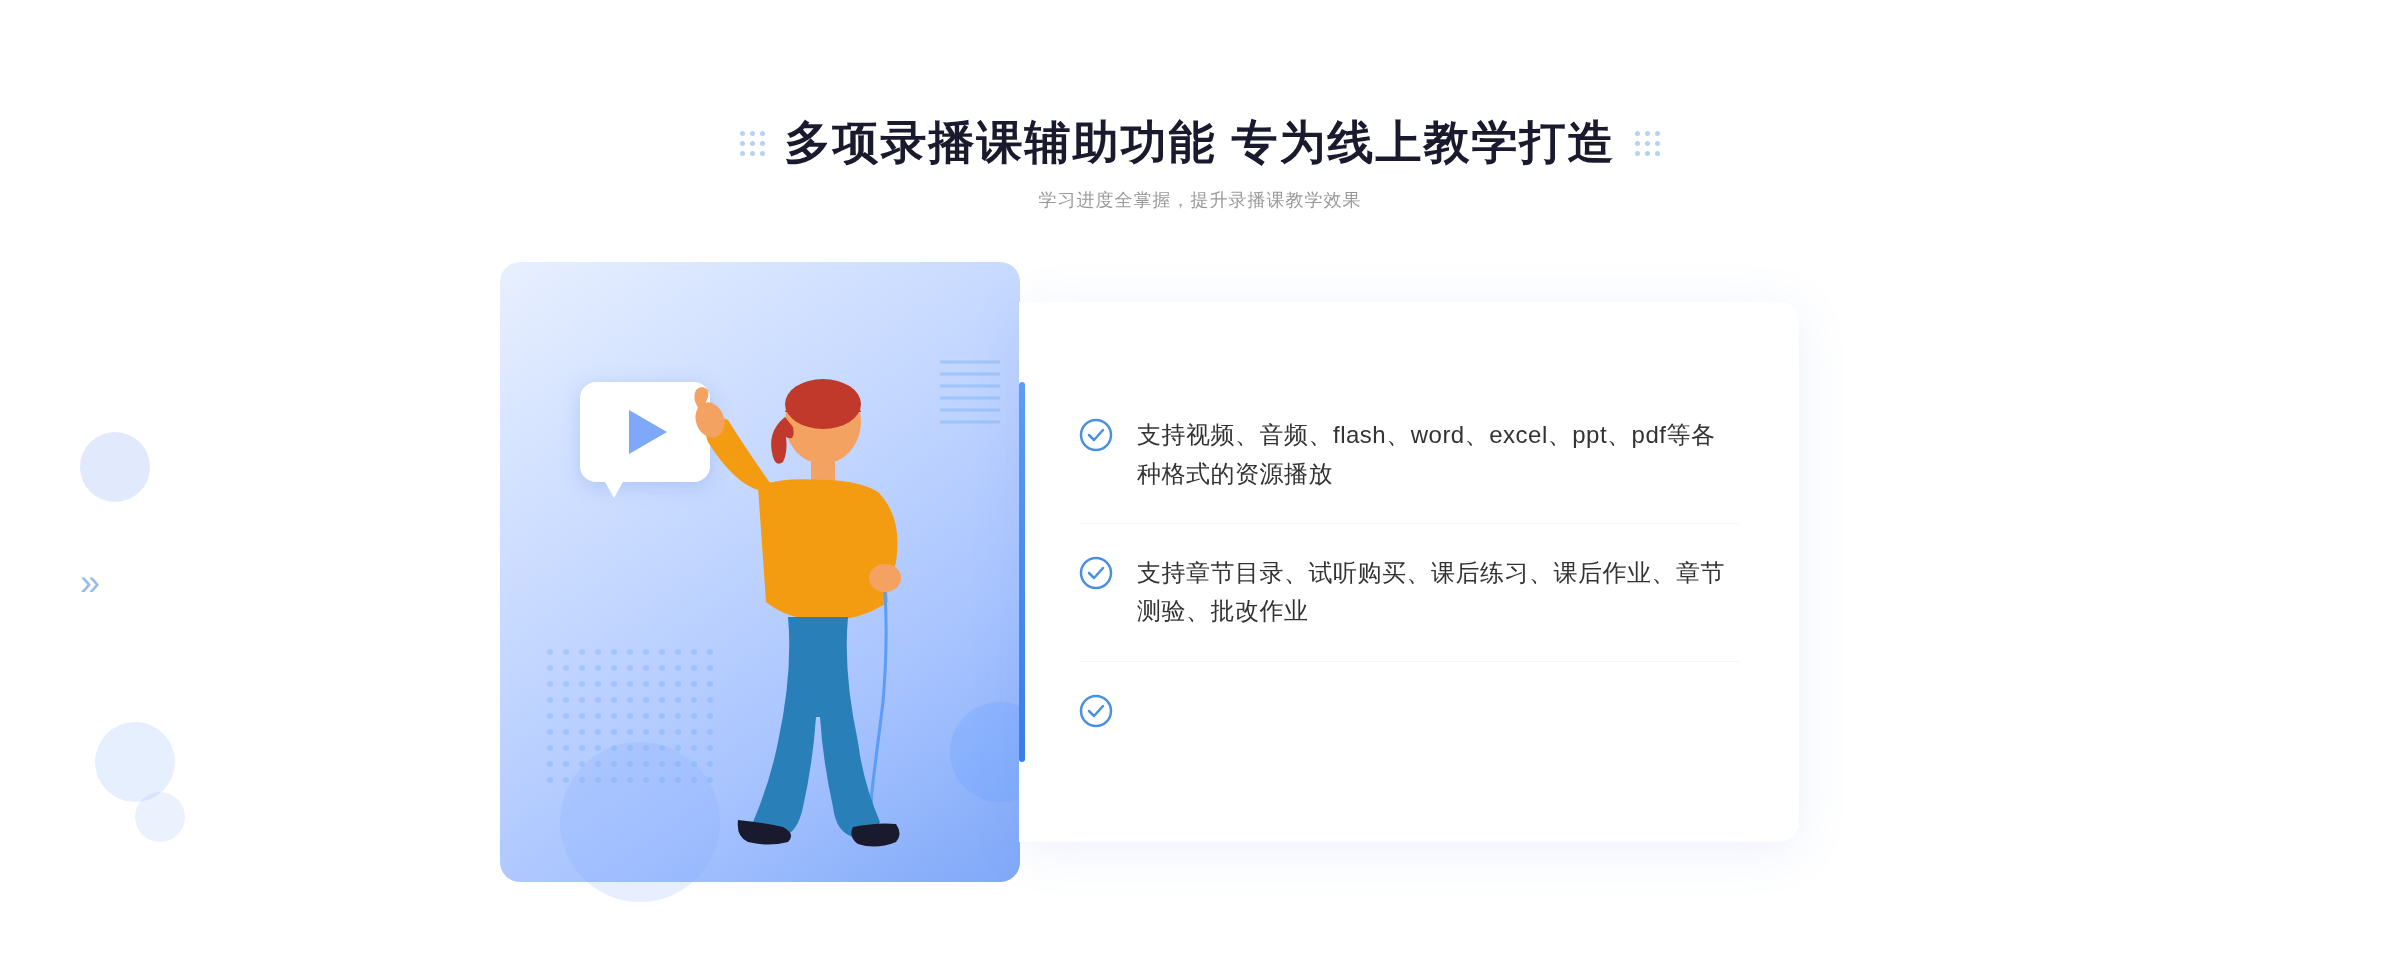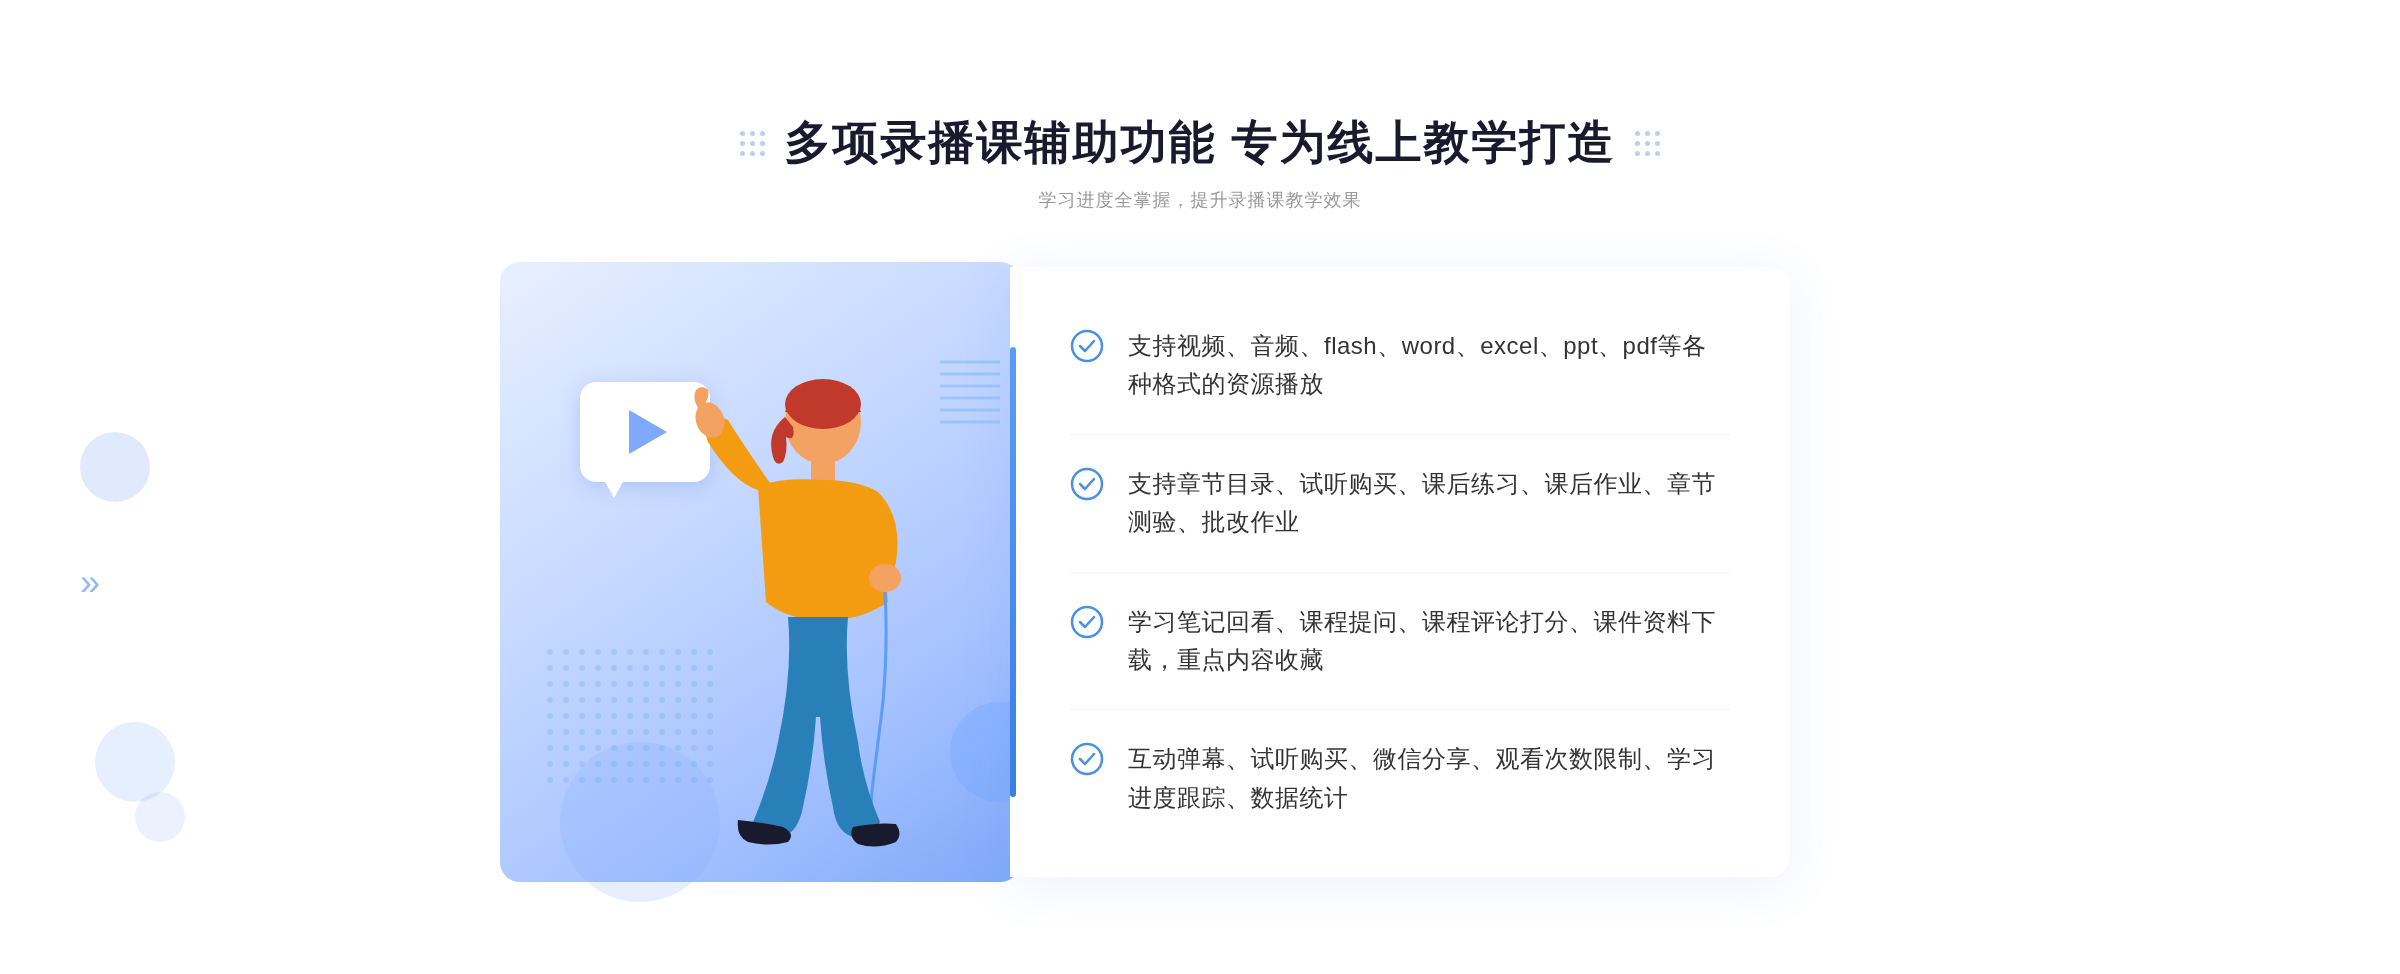--- a/index.html
+++ b/index.html
@@ -84,21 +84,21 @@
       margin-top: 14px;
       font-size: 18px;
       color: #999;
       letter-spacing: 1px;
     }
 
     .content-area {
       display: flex;
       align-items: center;
       width: 1400px;
-      gap: 0;
+      gap: 9px;
       position: relative;
     }
 
     
     .illustration-card {
       width: 520px;
       height: 620px;
       border-radius: 20px;
       background: linear-gradient(145deg, #e8f0ff 0%, #c5d8ff 40%, #a8c4ff 70%, #7fa8f8 100%);
       position: relative;
@@ -527,28 +527,18 @@
   </div>
             <span class="feature-text">支持章节目录、试听购买、课后练习、课后作业、章节测验、批改作业</span>
           </div>
           <div class="feature-item">
             <div class="check-icon">
     <svg viewBox="0 0 34 34" fill="none" xmlns="http://www.w3.org/2000/svg">
       <circle cx="17" cy="17" r="15" stroke="#4a90e2" stroke-width="2.5" fill="none"></circle>
       <path d="M10 17 L15 22 L24 12" stroke="#4a90e2" stroke-width="2.5" stroke-linecap="round" stroke-linejoin="round"></path>
     </svg>
   </div>
-            <span class="feature-text">学习笔记回看、课程提问、课程评论打分、课件资料下载，重点内容收藏</span>
-          </div>
-          <div class="feature-item">
-            <div class="check-icon">
-    <svg viewBox="0 0 34 34" fill="none" xmlns="http://www.w3.org/2000/svg">
-      <circle cx="17" cy="17" r="15" stroke="#4a90e2" stroke-width="2.5" fill="none"></circle>
-      <path d="M10 17 L15 22 L24 12" stroke="#4a90e2" stroke-width="2.5" stroke-linecap="round" stroke-linejoin="round"></path>
-    </svg>
-  </div>
-            <span class="feature-text">互动弹幕、试听购买、微信分享、观看次数限制、学习进度跟踪、数据统计</span>
           </div>
         </div>
     </div>
 
   </div>
 </div>
 
 </body></html>

